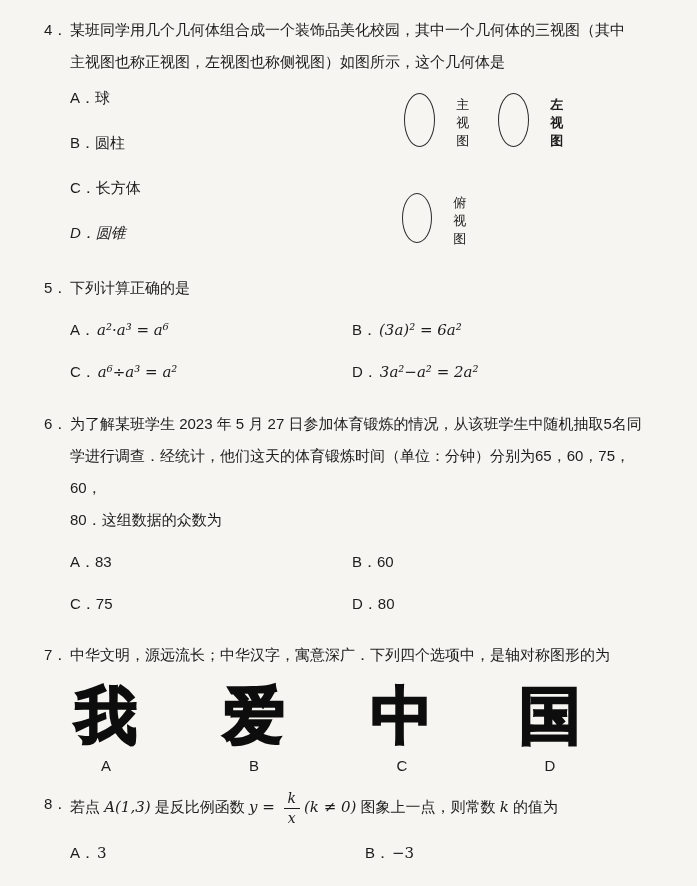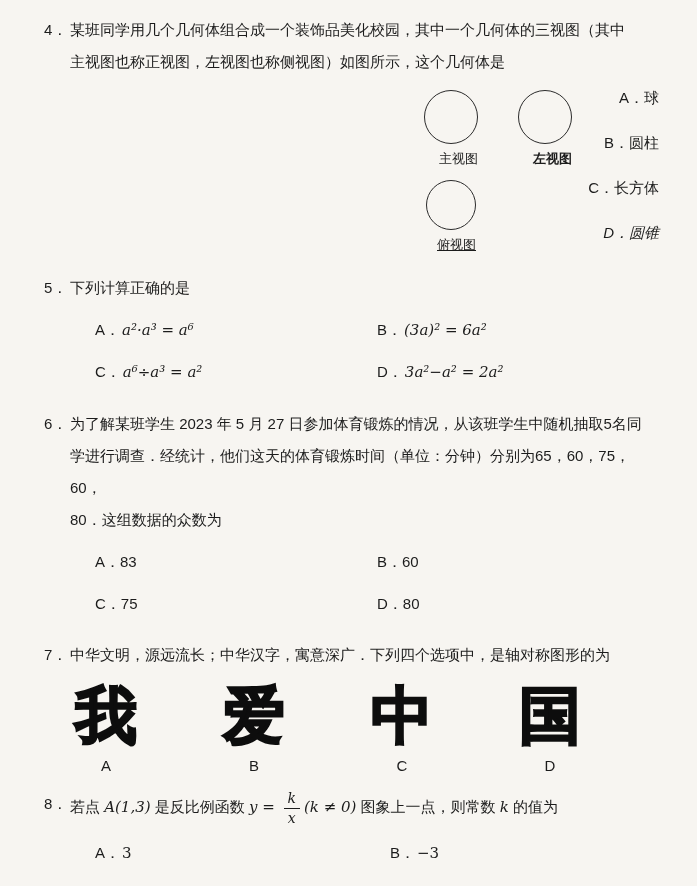--- a/index.html
+++ b/index.html
@@ -15,32 +15,32 @@
     position: relative;
     overflow: hidden;
   }
   section.q { display: flex; align-items: flex-start; }
   .qnum { flex: 0 0 26px; line-height: 32px; white-space: nowrap; }
   .qcontent { flex: 1; min-width: 0; }
   .stem { line-height: 32px; }
 
   
   .q4-body { position: relative; margin-top: 10px; min-height: 168px; }
-  .q4-opts .opt { line-height: 20px; margin-bottom: 25px; text-align: right; }
+  .q4-opts .opt { line-height: 20px; margin-bottom: 25px; }
   .q4-opts .opt:last-child { margin-bottom: 0; font-style: italic; }
-  .view { position: absolute; width: 74px; display: flex; flex-direction: column; align-items: flex-end; }
+  .view { position: absolute; width: 74px; display: flex; align-items: center; gap: 21px; }
   .view .circle { width: 54px; height: 54px; border: 1.6px solid #2b2b2b; border-radius: 50%; }
   .view-front { left: 334px; top: 2px; }
   .view-left  { left: 428px; top: 2px; font-weight: bold; }
-  .view-top   { left: 332px; top: 92px; text-decoration: underline; }
+  .view-top   { left: 332px; top: 100px; }
   .view-top .circle { width: 50px; height: 50px; }
   .view-label { font-size: 13px; margin-top: 6px; }
 
   
-  .opt-grid { display: grid; grid-template-columns: 282px auto; row-gap: 18px; margin-top: 14px; margin-left: 25px; }
+  .opt-grid { display: grid; grid-template-columns: 282px auto; row-gap: 18px; margin-top: 14px; }
   .opt-grid .opt { line-height: 24px; }
   .opt-label { margin-right: 2px; }
 
   
   .math { font-family: "DejaVu Serif", "Liberation Serif", serif; font-style: italic; }
   .expr { font-family: "DejaVu Serif", "Liberation Serif", serif; }
   .frac { display: inline-flex; flex-direction: column; align-items: center; vertical-align: middle;
           line-height: 1.15; font-size: 14px; margin: 0 4px;
           font-family: "DejaVu Serif", "Liberation Serif", serif; }
   .frac .fnum { border-bottom: 1px solid #1c1c1c; padding: 0 4px 1px; }

